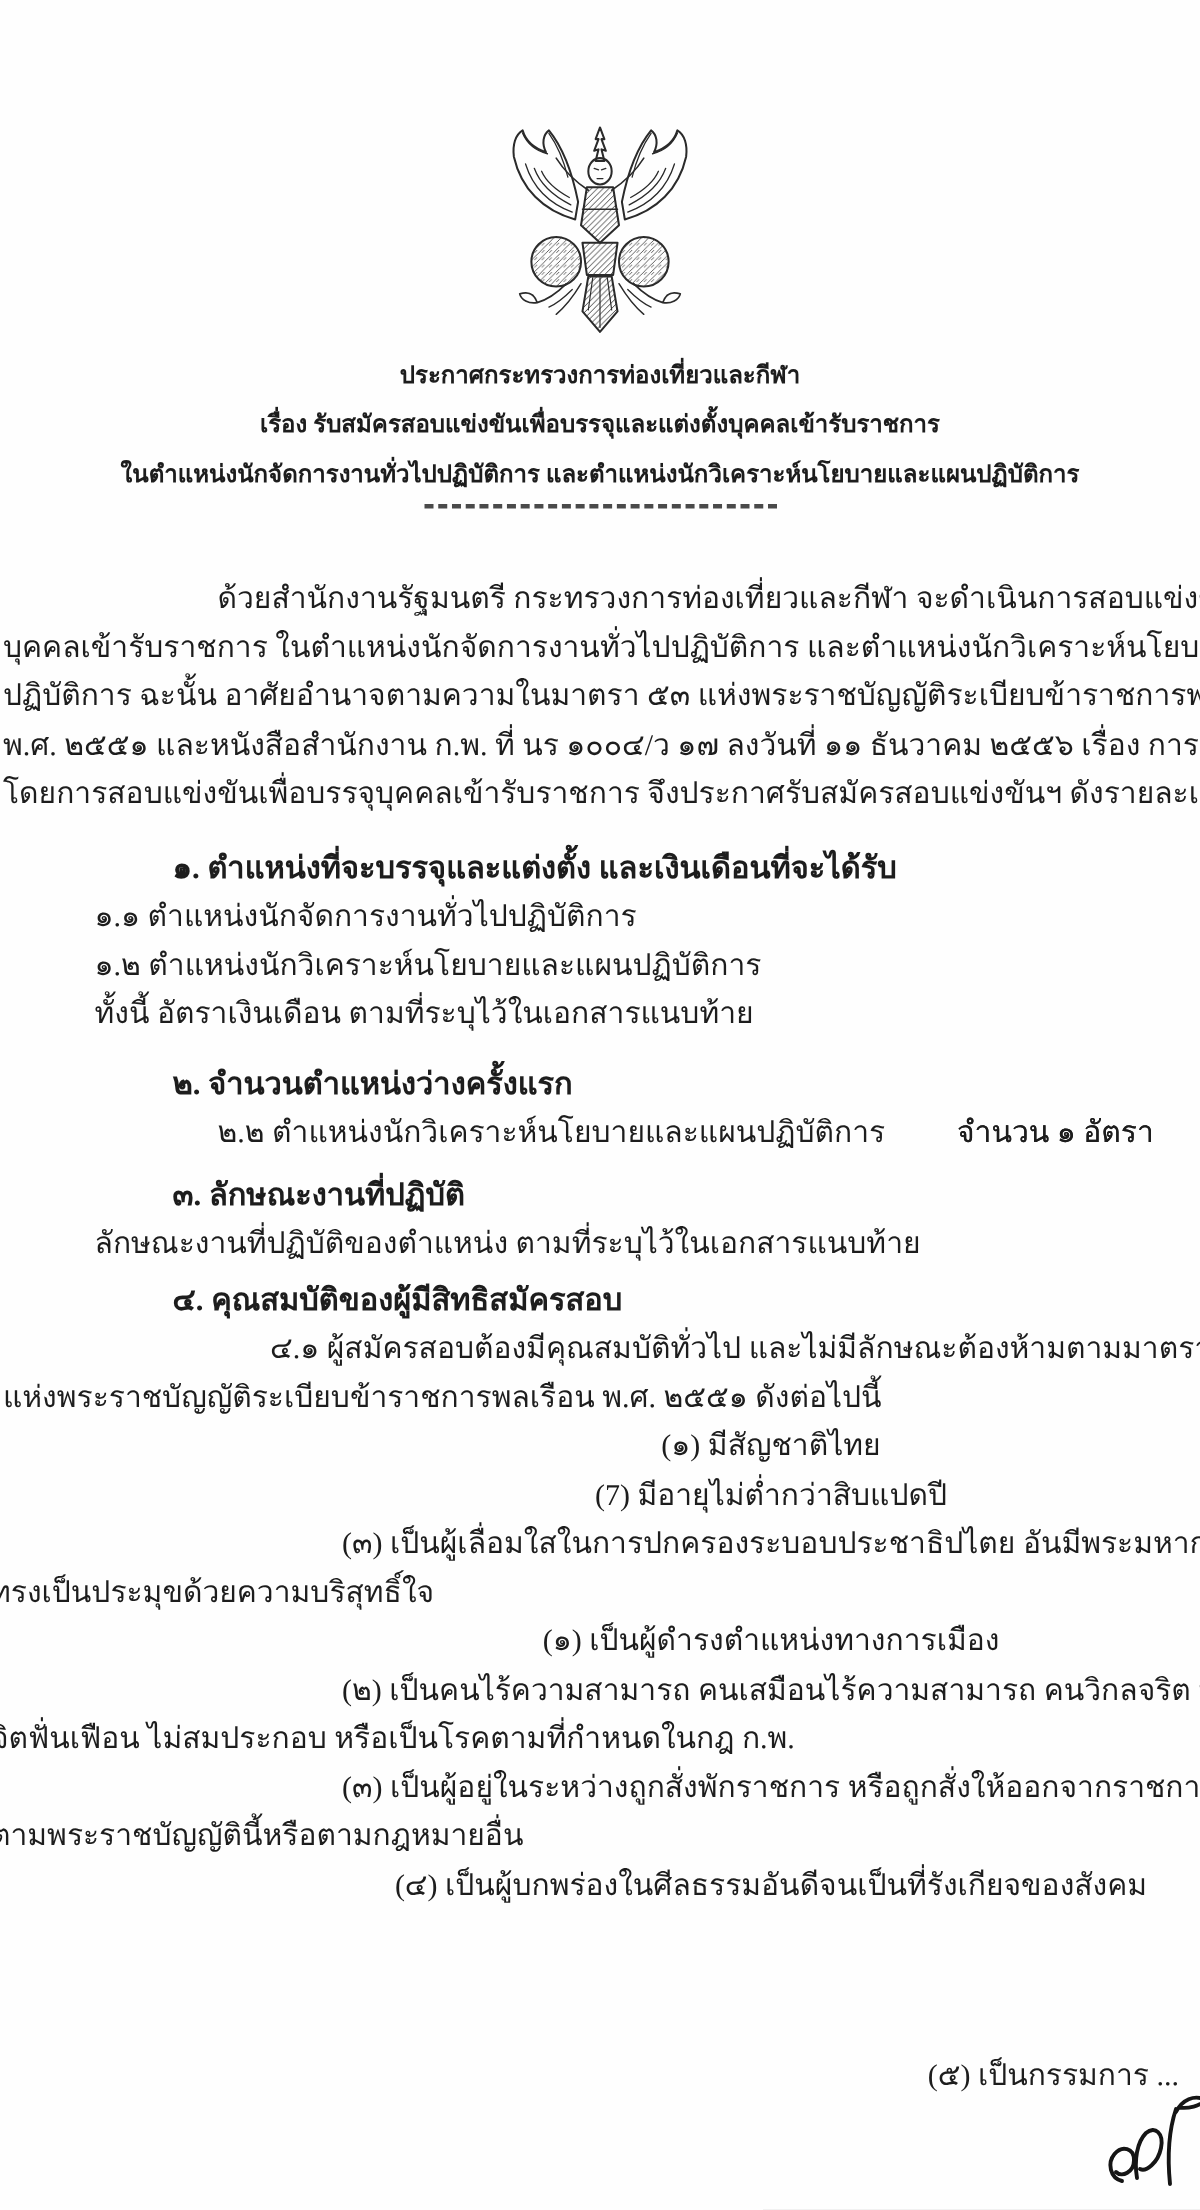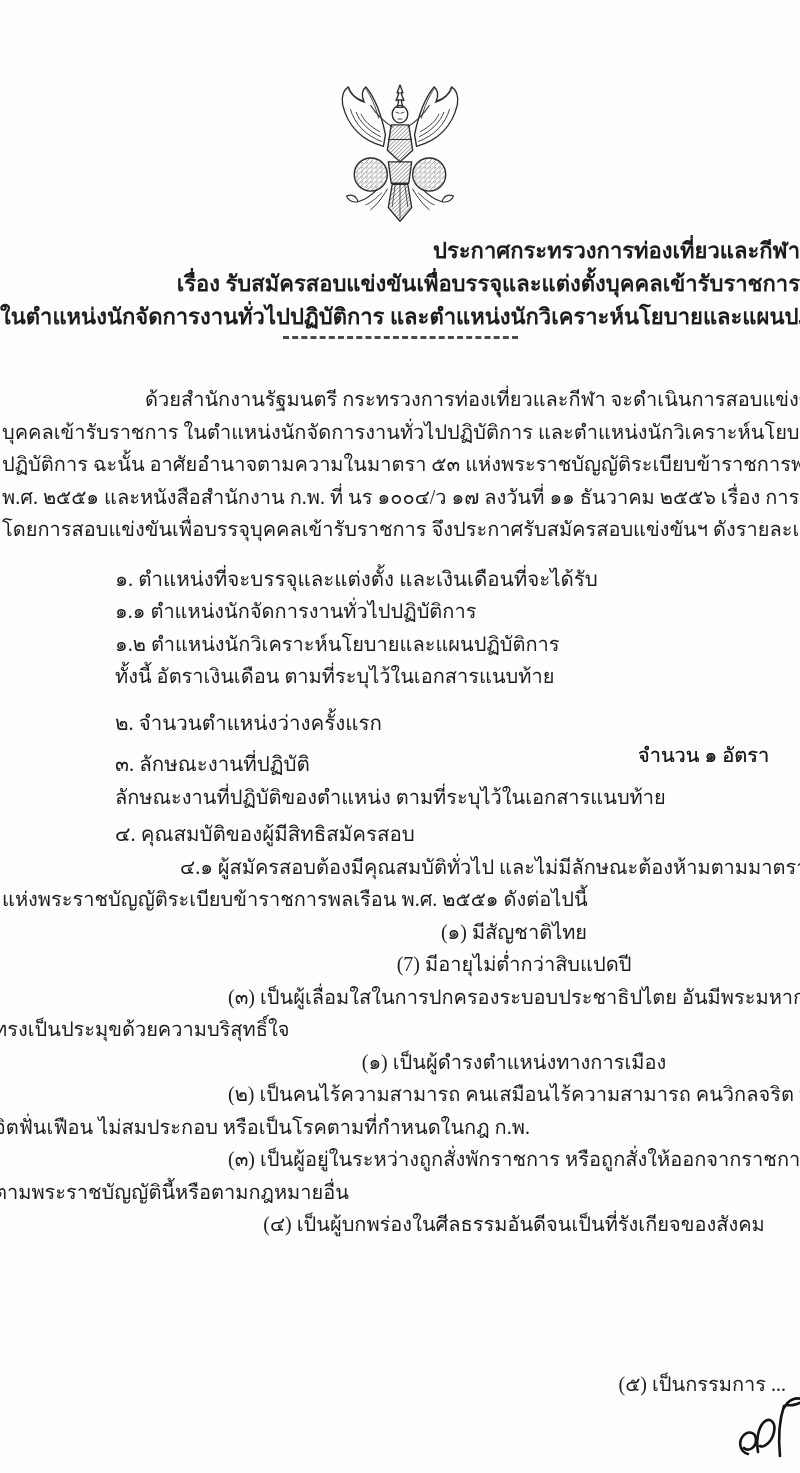--- a/index.html
+++ b/index.html
@@ -9,32 +9,32 @@
     margin:0 auto;
     background:#fefefe;
     overflow:hidden;
     font-family:"Liberation Serif","DejaVu Serif",serif;
     color:#1d1d1d;
     font-size:20px;
     line-height:32.5px;
   }
   .emblem-wrap{width:150px;height:146px;margin:84px auto 0;}
   .emblem-wrap svg{display:block;width:100%;height:100%;}
-  .title-block{text-align:right;margin-top:4px;font-weight:bold;font-size:22px;line-height:33px;}
+  .title-block{text-align:center;margin-top:4px;font-weight:bold;font-size:16px;line-height:33px;}
   .separator{width:235px;margin:3px auto 0;border-top:3px dashed #4a4a4a;height:0;}
   .intro{margin-top:44px;}
   .line{white-space:nowrap;}
   .ind-first{margin-left:145px;}
   .ind-none{margin-left:2px;}
-  .h-num{font-weight:normal;margin-left:115px;font-size:20.5px;}
+  .h-num{font-weight:bold;margin-left:115px;font-size:20.5px;}
   .mt-s1{margin-top:17px;}
   .mt-s2{margin-top:14px;}
   .mt-s3{margin-top:9px;}
   .mt-s4{margin-top:5px;}
-  .sub{margin-left:115px;}
+  .sub{margin-left:63px;}
   .row{position:relative;margin-left:145px;}
   .row .count{position:absolute;left:493px;top:0;}
   .clause{margin-left:180px;}
   .sub-head{margin-left:204px;}
   .item{margin-left:228px;text-align:center;}
   .cut{margin-left:-6px;}
   .catchword{position:absolute;right:14px;top:1368px;text-align:center;}
   .signature{position:absolute;right:-12px;top:1392px;width:78px;height:78px;}
   .signature svg{display:block;width:100%;height:100%;}
 </style>
@@ -110,20 +110,21 @@
   <div class="line h-num mt-s1">๑. ตำแหน่งที่จะบรรจุและแต่งตั้ง และเงินเดือนที่จะได้รับ</div>
   <div class="line sub">๑.๑ ตำแหน่งนักจัดการงานทั่วไปปฏิบัติการ</div>
   <div class="line sub">๑.๒ ตำแหน่งนักวิเคราะห์นโยบายและแผนปฏิบัติการ</div>
   <div class="line sub">ทั้งนี้ อัตราเงินเดือน ตามที่ระบุไว้ในเอกสารแนบท้าย</div>
 
   <div class="line h-num mt-s2">๒. จำนวนตำแหน่งว่างครั้งแรก</div>
   <div class="row line">
     <span class="count">จำนวน ๑ อัตรา</span>
   </div>
   <div class="row line">
+    <span>๒.๒ ตำแหน่งนักวิเคราะห์นโยบายและแผนปฏิบัติการ</span>
     <span class="count">จำนวน ๑ อัตรา</span>
   </div>
 
   <div class="line h-num mt-s3">๓. ลักษณะงานที่ปฏิบัติ</div>
   <div class="line sub">ลักษณะงานที่ปฏิบัติของตำแหน่ง ตามที่ระบุไว้ในเอกสารแนบท้าย</div>
 
   <div class="line h-num mt-s4">๔. คุณสมบัติของผู้มีสิทธิสมัครสอบ</div>
   <div class="line clause">๔.๑ ผู้สมัครสอบต้องมีคุณสมบัติทั่วไป และไม่มีลักษณะต้องห้ามตามมาตรา ๓๖</div>
   <div class="line ind-none">แห่งพระราชบัญญัติระเบียบข้าราชการพลเรือน พ.ศ. ๒๕๕๑ ดังต่อไปนี้</div>
 

